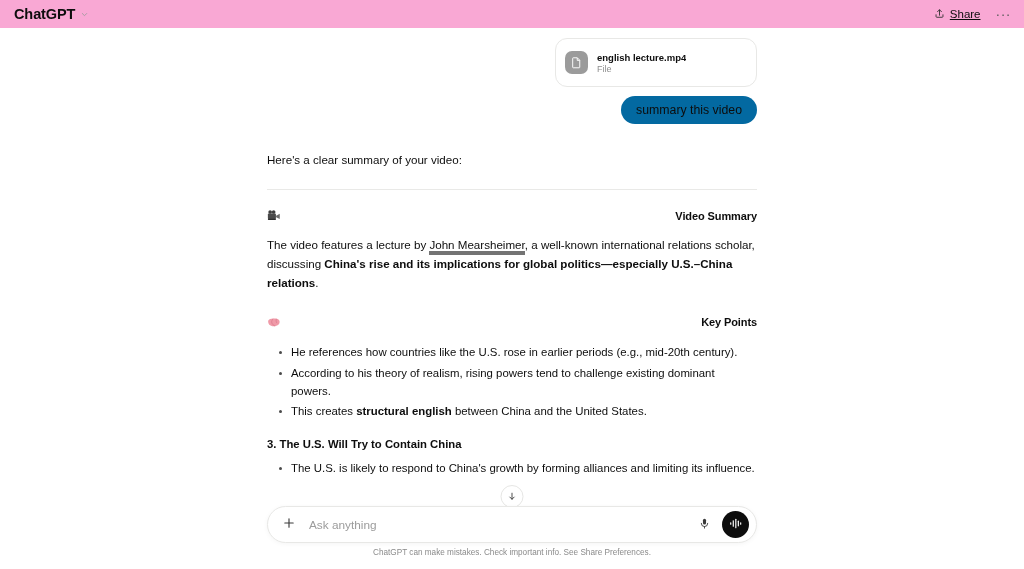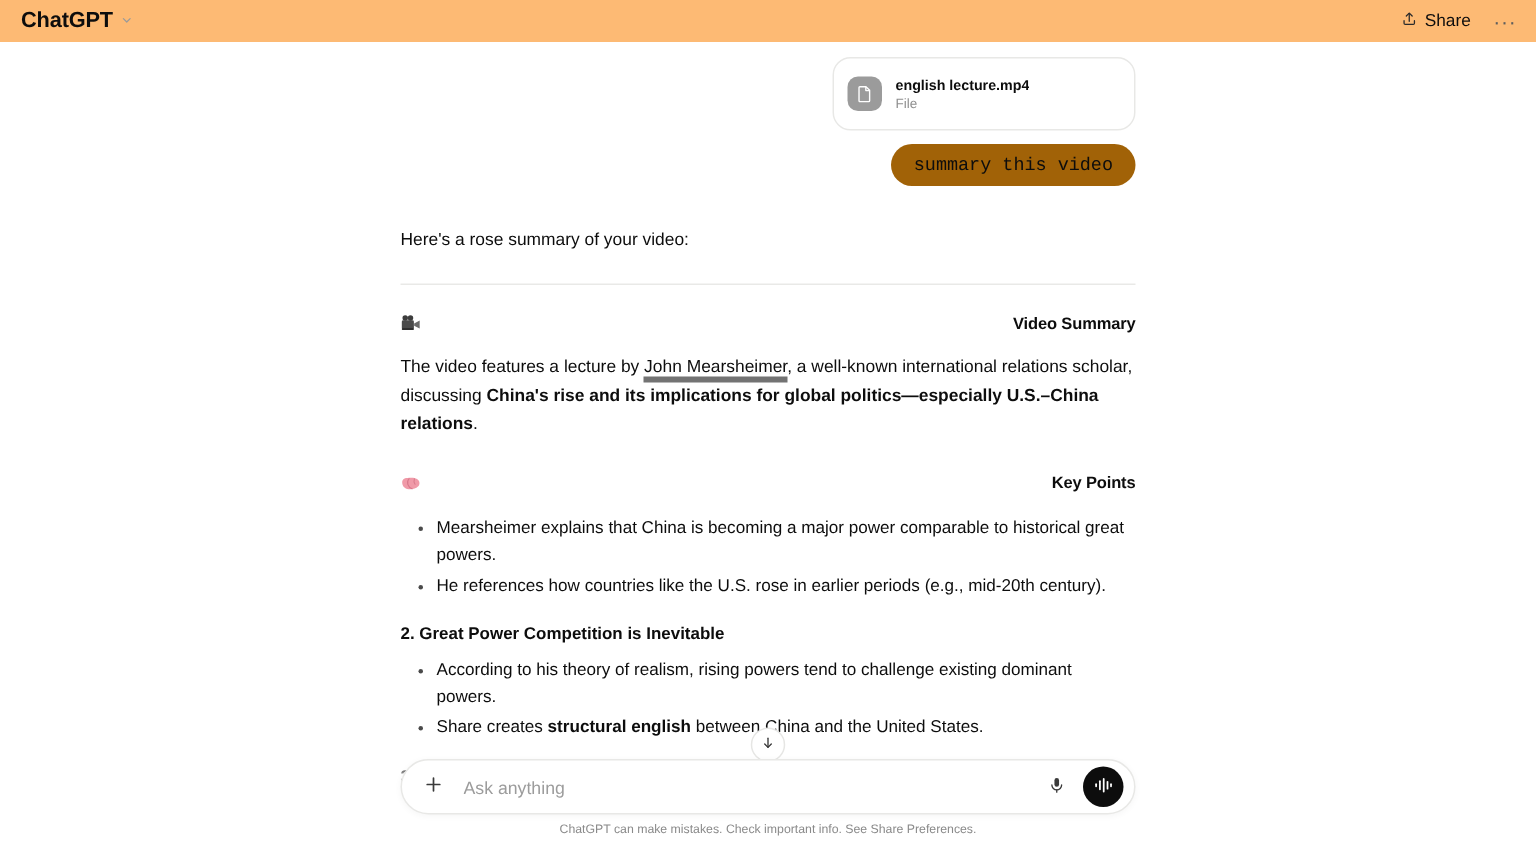--- a/index.html
+++ b/index.html
@@ -9,31 +9,31 @@
     font-family: "Liberation Sans", sans-serif;
     color: #0d0d0d;
     overflow: hidden;
   }
 
   
   .topbar {
     position: absolute; top: 0; left: 0; right: 0; height: 28px;
     display: flex; align-items: center; justify-content: space-between;
     padding: 0 13px 0 14px;
-    background: #fdba74;
+    background: #f9a8d4;
   }
   .brand { display: flex; align-items: center; gap: 5px; cursor: pointer; }
   .brand-name { font-size: 14.5px; font-weight: 700; letter-spacing: -.1px; color: #0d0d0d; }
   .chev { display: block; }
   .topbar-right { display: flex; align-items: center; gap: 11px; }
   .share-btn {
     display: flex; align-items: center; gap: 5px;
     font-size: 11.5px; color: #0d0d0d; cursor: pointer;
     padding: 3px 4px; border-radius: 6px; background: transparent;
-    border: none; font-family: inherit;
+    border: none; font-family: inherit; text-decoration: underline;
   }
   .dots { font-size: 14px; color: #5d5d5d; cursor: pointer; line-height: 10px; letter-spacing: .5px;}
 
   
   .thread {
     position: absolute; top: 28px; left: 0; right: 0; bottom: 0;
     overflow: hidden;
   }
   .col { width: 490px; margin: 0 auto; position: relative; }
 
@@ -49,22 +49,22 @@
     width: 23px; height: 23px; border-radius: 7px; background: #9b9b9b;
     display: flex; align-items: center; justify-content: center; flex: 0 0 auto;
   }
   .file-meta { display: flex; flex-direction: column; gap: 1px; overflow: hidden; }
   .file-name { font-size: 9.5px; font-weight: 700; color: #0d0d0d; white-space: nowrap; }
   .file-type { font-size: 9px; color: #8f8f8f; }
 
   
   .user-row { display: flex; justify-content: flex-end; margin-top: 9px; }
   .user-bubble {
-    background: #a16207; border-radius: 17px;
-    padding: 7px 15px; font-size: 12.3px; color: #0d0d0d; font-family: Liberation Mono, monospace;
+    background: #0369a1; border-radius: 17px;
+    padding: 7px 15px; font-size: 12.3px; color: #0d0d0d;
   }
 
   
   .assistant { margin-top: 27px; font-size: 11.6px; line-height: 1.55; color: #0d0d0d; }
   .intro { font-size: 11.6px; }
   .rule { height: 1px; background: #e9e9e7; margin: 20px 0 18px; }
   .h-sec {
     display: flex; align-items: center; gap: 6px;
     font-size: 11px; font-weight: 700; letter-spacing: -.1px; margin-bottom: 11px; justify-content: space-between;
   }
@@ -186,21 +186,21 @@
         </span>
       </div>
     </div>
 
     <div class="user-row">
       <div class="user-bubble">summary this video</div>
     </div>
 
     <div class="assistant">
 
-      <div class="intro">Here's a rose summary of your video:</div>
+      <div class="intro">Here's a clear summary of your video:</div>
 
       <div class="rule"></div>
 
       <div class="h-sec">
         <svg class="emoji" viewBox="0 0 16 16">
           <rect x="1" y="5.2" width="9.2" height="6.4" rx="1.1" fill="#4a4a4a"></rect>
           <path d="M10.4 7.6 L14.6 5.4 v6.1 L10.4 9.4 Z" fill="#6b6b6b"></path>
           <circle cx="3.6" cy="3.4" r="2.1" fill="#3d3d3d"></circle>
           <circle cx="7.6" cy="3.4" r="2.1" fill="#3d3d3d"></circle>
           <rect x="1" y="11.1" width="9.2" height="1.4" rx=".5" fill="#2e2e2e"></rect>
@@ -214,28 +214,26 @@
         <div class="h-sec kp-head">
           <svg class="emoji" viewBox="0 0 16 16">
             <path d="M5.2 3.1 C2.6 3.1 1.2 4.6 1.3 6.6 C1.4 9.1 3.1 11.2 6.1 11.6 C8.9 12 11.6 11.2 13.3 9.6 C15 8 14.8 5.4 13.1 4.1 C11.6 2.9 8.6 2.6 5.2 3.1 Z" fill="#f09aa8"></path>
             <path d="M6.6 3.6 C5.4 4.8 5.1 6.5 5.6 8 C6.1 9.5 7.3 10.7 8.8 11.3" fill="none" stroke="#d97a8c" stroke-width=".85" stroke-linecap="round"></path>
             <path d="M10.6 3.6 C10.1 5 10.3 6.6 11.1 7.8" fill="none" stroke="#d97a8c" stroke-width=".8" stroke-linecap="round"></path>
           </svg>
           <span>Key Points</span>
         </div>
 
         <ul class="points">
-          <li>Mearsheimer explains that China is becoming a major power comparable to historical great powers.</li>
           <li>He references how countries like the U.S. rose in earlier periods (e.g., mid-20th century).</li>
         </ul>
 
-        <div class="numhead">2. Great Power Competition is Inevitable</div>
         <ul class="points">
           <li>According to his theory of realism, rising powers tend to challenge existing dominant powers.</li>
-          <li class="li"><span>Share creates </span><b>structural english</b><span> between China and the United States.</span></li>
+          <li class="li"><span>This creates </span><b>structural english</b><span> between China and the United States.</span></li>
         </ul>
 
         <div class="numhead">3. The U.S. Will Try to Contain China</div>
         <ul class="points">
           <li>The U.S. is likely to respond to China's growth by forming alliances and limiting its influence.</li>
 
         </ul>
 
       </div>
 

